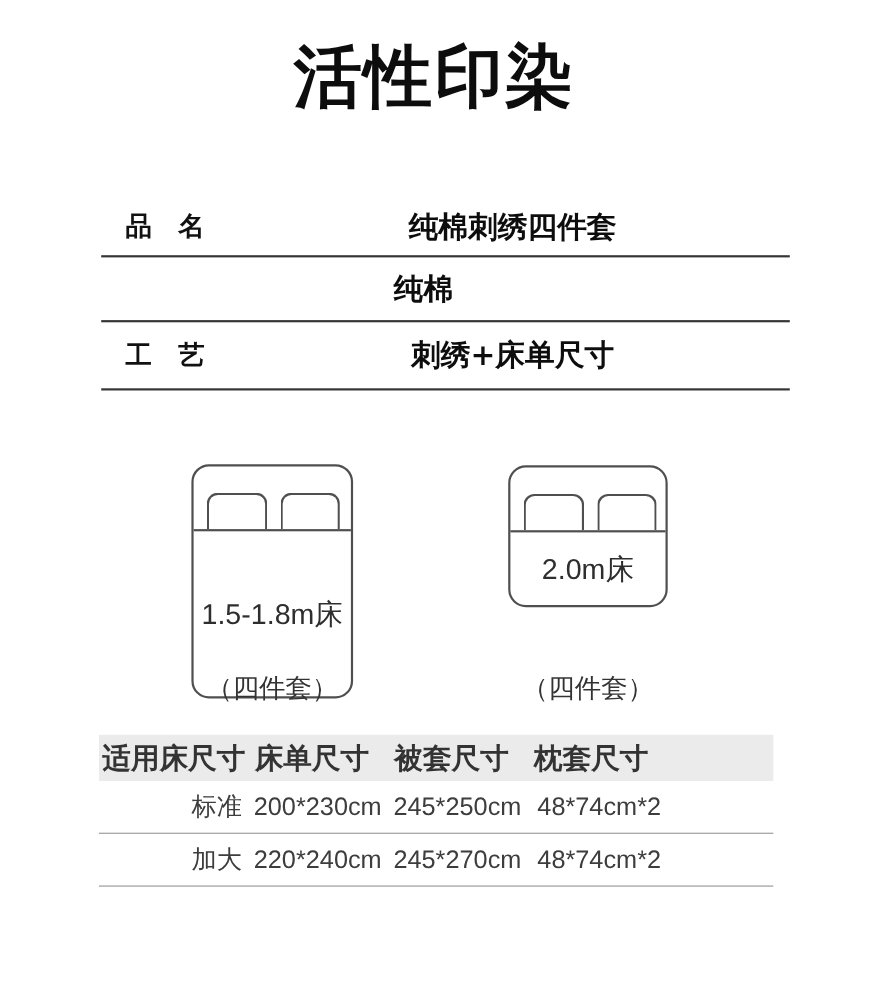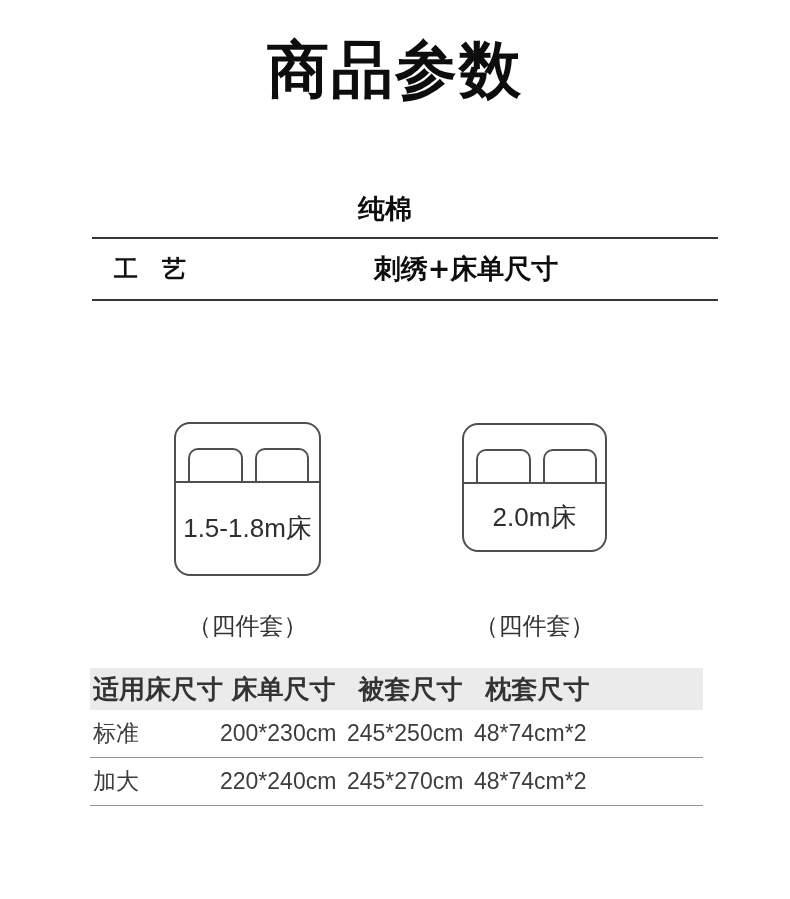--- a/index.html
+++ b/index.html
@@ -63,21 +63,21 @@
   }
 
   
   .bed {
     position: absolute;
     box-sizing: border-box;
     border: 2px solid #4f4f4f;
     border-radius: 16px;
     background: #fff;
   }
-  .bed.left  { left: 174px; top: 422px; width: 147px; height: 154px; }
+  .bed.left  { left: 174px; top: 422px; width: 147px; height: 213px; }
   .bed.right { left: 462px; top: 423px; width: 145px; height: 129px; }
   .pillow {
     position: absolute;
     box-sizing: border-box;
     top: 24px;
     height: 33px;
     border: 2px solid #4f4f4f;
     border-bottom: none;
     border-radius: 10px 10px 0 0;
     background: #fff;
@@ -138,34 +138,38 @@
   .size-row {
     box-sizing: border-box;
     height: 48px;
     display: grid;
     grid-template-columns: repeat(4, 127px);
     padding-left: 3px;
     align-items: center;
     border-bottom: 1.5px solid #949494;
   }
   .size-row .cell {
-    text-align: left;
+    text-align: right;
     font-size: 23px;
     color: #3d3d3d;
     white-space: nowrap;
   }
 </style>
 </head>
 <body>
 
 <div class="canvas">
 
-  <div class="page-title">商品参数</div>
+  <div class="page-title">活性印染</div>
 
   <div class="spec-table">
+    <div class="spec-row r1">
+      <div class="spec-label">品　名</div>
+      <div class="spec-value">纯棉刺绣四件套</div>
+    </div>
     <div class="spec-row r2">
       <div class="spec-value">纯棉</div>
     </div>
     <div class="spec-row r3">
       <div class="spec-label">工　艺</div>
       <div class="spec-value">刺绣+床单尺寸</div>
     </div>
   </div>
 
   <div class="bed left">

